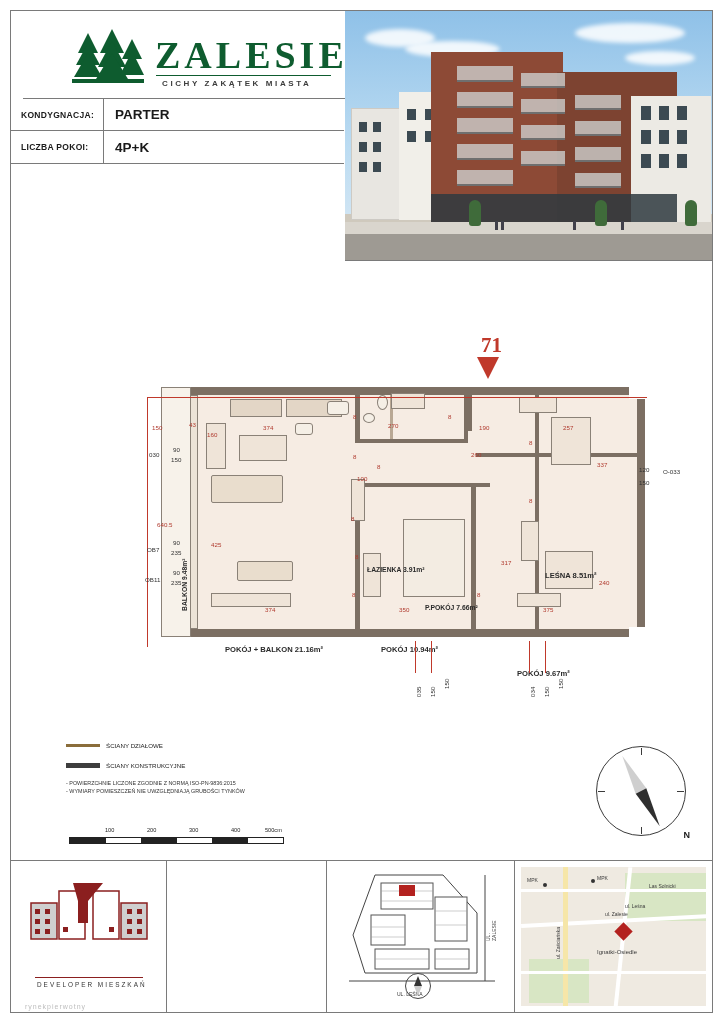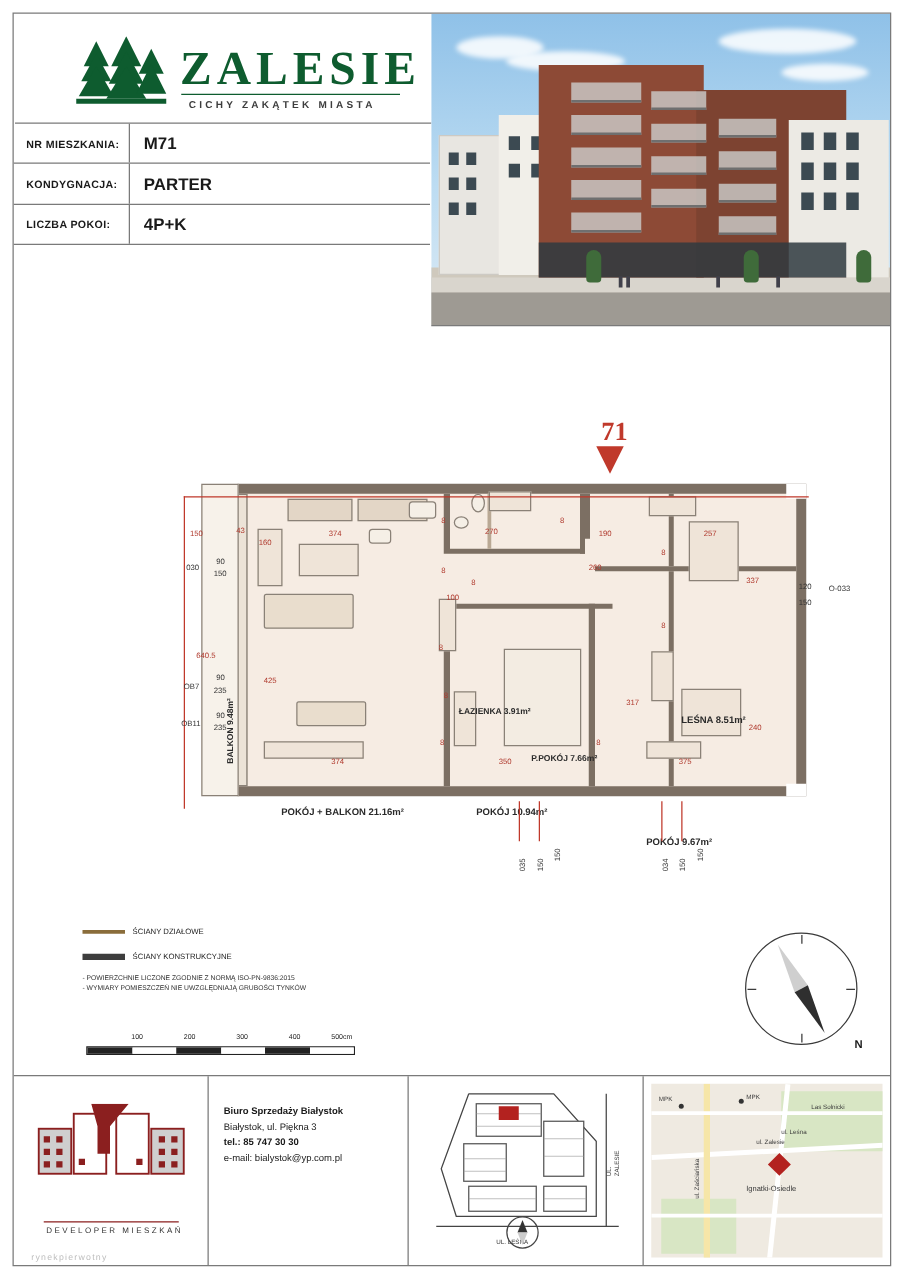--- a/index.html
+++ b/index.html
@@ -12,21 +12,21 @@
     position: relative;
     overflow: hidden;
   }
   .sheet {
     position:absolute; left:10px; top:10px; width:703px; height:1003px;
     border:1px solid #7a7a7a; background:#fff;
   }
 
   
   .header { position:absolute; left:0; top:0; width:701px; height:250px; }
-  .logo-box { position:absolute; left:1px; top:0; width:333px; height:88px; border-bottom:1px solid #7a7a7a; }
+  .logo-box { position:absolute; left:12px; top:0; width:333px; height:88px; border-bottom:1px solid #7a7a7a; }
   .logo-tree { position:absolute; left:45px; top:18px; width:80px; height:56px; }
   .logo-word { position:absolute; left:132px; top:22px; font-size:38px; font-weight:bold; letter-spacing:4px; color:#0e5c2f; font-family:"Liberation Serif", serif; }
   .logo-sub { position:absolute; left:139px; top:68px; font-size:8px; letter-spacing:2.6px; color:#3d3d3d; font-weight:bold; }
   .logo-rule { position:absolute; left:133px; top:64px; width:175px; height:1px; background:#0e5c2f; }
 
   .spec { position:absolute; left:0; top:88px; width:333px; height:162px; }
   .spec-row { position:relative; height:32.4px; border-bottom:1px solid #7a7a7a; display:flex; align-items:center; }
   .spec-row:last-child { border-bottom:1px solid #7a7a7a; }
   .spec-label { width:92px; padding-left:10px; font-size:8.5px; font-weight:bold; letter-spacing:.3px; text-transform:uppercase; }
   .spec-sep { position:absolute; left:92px; top:0; bottom:0; width:1px; background:#7a7a7a; }
@@ -150,25 +150,20 @@
             <polygon points="64,22 76,46 52,46"></polygon>
         </g>
         <rect x="4" y="50" width="72" height="4" fill="#0e5c2f"></rect>
       </svg>
       <div class="logo-word">ZALESIE</div>
       <div class="logo-rule"></div>
       <div class="logo-sub">CICHY ZAKĄTEK MIASTA</div>
     </div>
 
     <div class="spec">
-      <div class="spec-row">
-        <div class="spec-label">NR MIESZKANIA:</div>
-        <div class="spec-sep"></div>
-        <div class="spec-val">M71</div>
-      </div>
       <div class="spec-row">
         <div class="spec-label">KONDYGNACJA:</div>
         <div class="spec-sep"></div>
         <div class="spec-val">PARTER</div>
       </div>
       <div class="spec-row">
         <div class="spec-label">LICZBA POKOI:</div>
         <div class="spec-sep"></div>
         <div class="spec-val">4P+K</div>
       </div>
@@ -424,26 +419,20 @@
             <rect x="108" y="46" width="5" height="5"></rect>
           <rect x="34" y="44" width="5" height="5"></rect>
             <rect x="80" y="44" width="5" height="5"></rect>
         </g>
       </svg>
       <div class="yu-rule"></div>
       <div class="yu-sub">DEVELOPER MIESZKAŃ</div>
     </div>
 
     <div class="f-col f-contact">
-      <div class="contact-txt">
-        <b>Biuro Sprzedaży Białystok</b><br>
-        <span>Białystok, ul. Piękna 3</span><br>
-        <b>tel.: 85 747 30 30</b><br>
-        <span>e-mail: bialystok@yp.com.pl</span>
-      </div>
     </div>
 
     <div class="f-col f-site">
       <div class="siteplan">
         <svg width="172" height="136" viewBox="0 0 172 136">
           <polyline points="40,6 108,6 142,44 142,104 30,104 18,66 40,6" fill="none" stroke="#444" stroke-width="1"></polyline>
           <rect x="46" y="14" width="52" height="26" fill="#fff" stroke="#555" stroke-width="1"></rect>
           <rect x="100" y="28" width="32" height="44" fill="#fff" stroke="#555" stroke-width="1"></rect>
           <rect x="36" y="46" width="34" height="30" fill="#fff" stroke="#555" stroke-width="1"></rect>
           <rect x="40" y="80" width="54" height="20" fill="#fff" stroke="#555" stroke-width="1"></rect>

